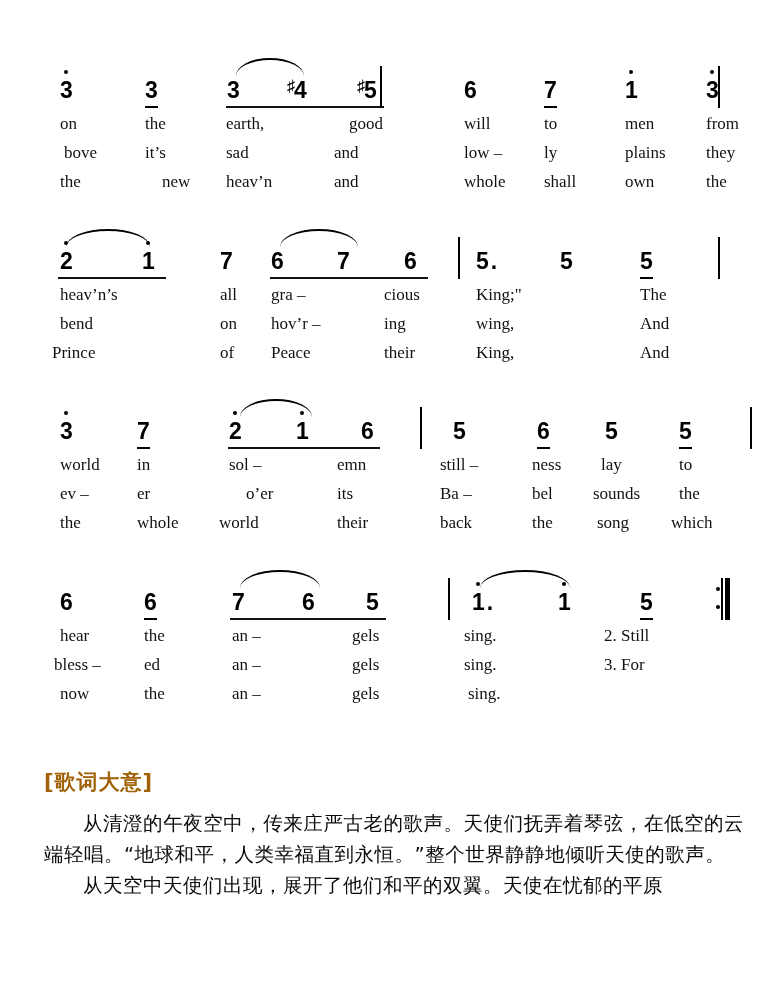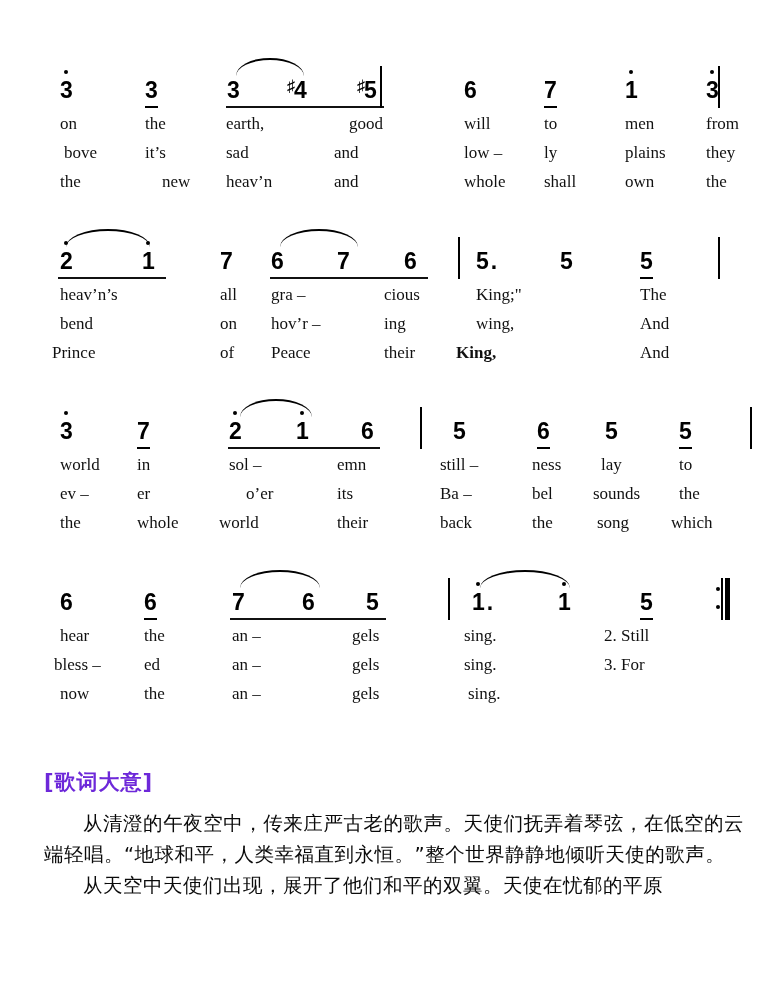--- a/index.html
+++ b/index.html
@@ -137,21 +137,21 @@
     position:absolute;
     left:44px;
     top:768px;
     width:700px;
   }
   .cn-head{
     font-family:"DejaVu Sans", sans-serif;
     font-weight:bold;
     font-size:21px;
     letter-spacing:1px;
-    color:#6d28d9;
+    color:#a16207;
     margin-bottom:12px;
   }
   .cn-p{
     font-family:"DejaVu Sans", sans-serif;
     font-size:19.5px;
     line-height:31px;
     text-indent:2em;
     color:#0a0a0a;
     letter-spacing:0.5px;
     text-align:justify;
@@ -244,21 +244,21 @@
             <span class="lyric" style="left: 227px;">hov’r –</span>
             <span class="lyric" style="left: 340px;">ing</span>
             <span class="lyric" style="left: 432px;">wing,</span>
             <span class="lyric" style="left: 596px;">And</span>
           </div>
           <div class="lyric-line">
             <span class="lyric" style="left: 8px;">Prince</span>
             <span class="lyric" style="left: 176px;">of</span>
             <span class="lyric" style="left: 227px;">Peace</span>
             <span class="lyric" style="left: 340px;">their</span>
-            <span class="lyric" style="left: 412px; font-weight: bold;">King,</span>
+            <span class="lyric" style="left: 432px;">King,</span>
             <span class="lyric" style="left: 596px;">And</span>
           </div>
         </div>
       </div>
       <div class="system" style="top: 385px;">
         <div class="notes-row">
           <div class="groupbeam" style="left: 184px; width: 152px;"></div>
           <div class="slur" style="left: 196px; width: 72px; bottom: 26px;"></div>
           <div class="note oct-up" style="left: 16px;"><span class="num">3</span></div>
           <div class="note beam1" style="left: 93px;"><span class="num">7</span></div>

